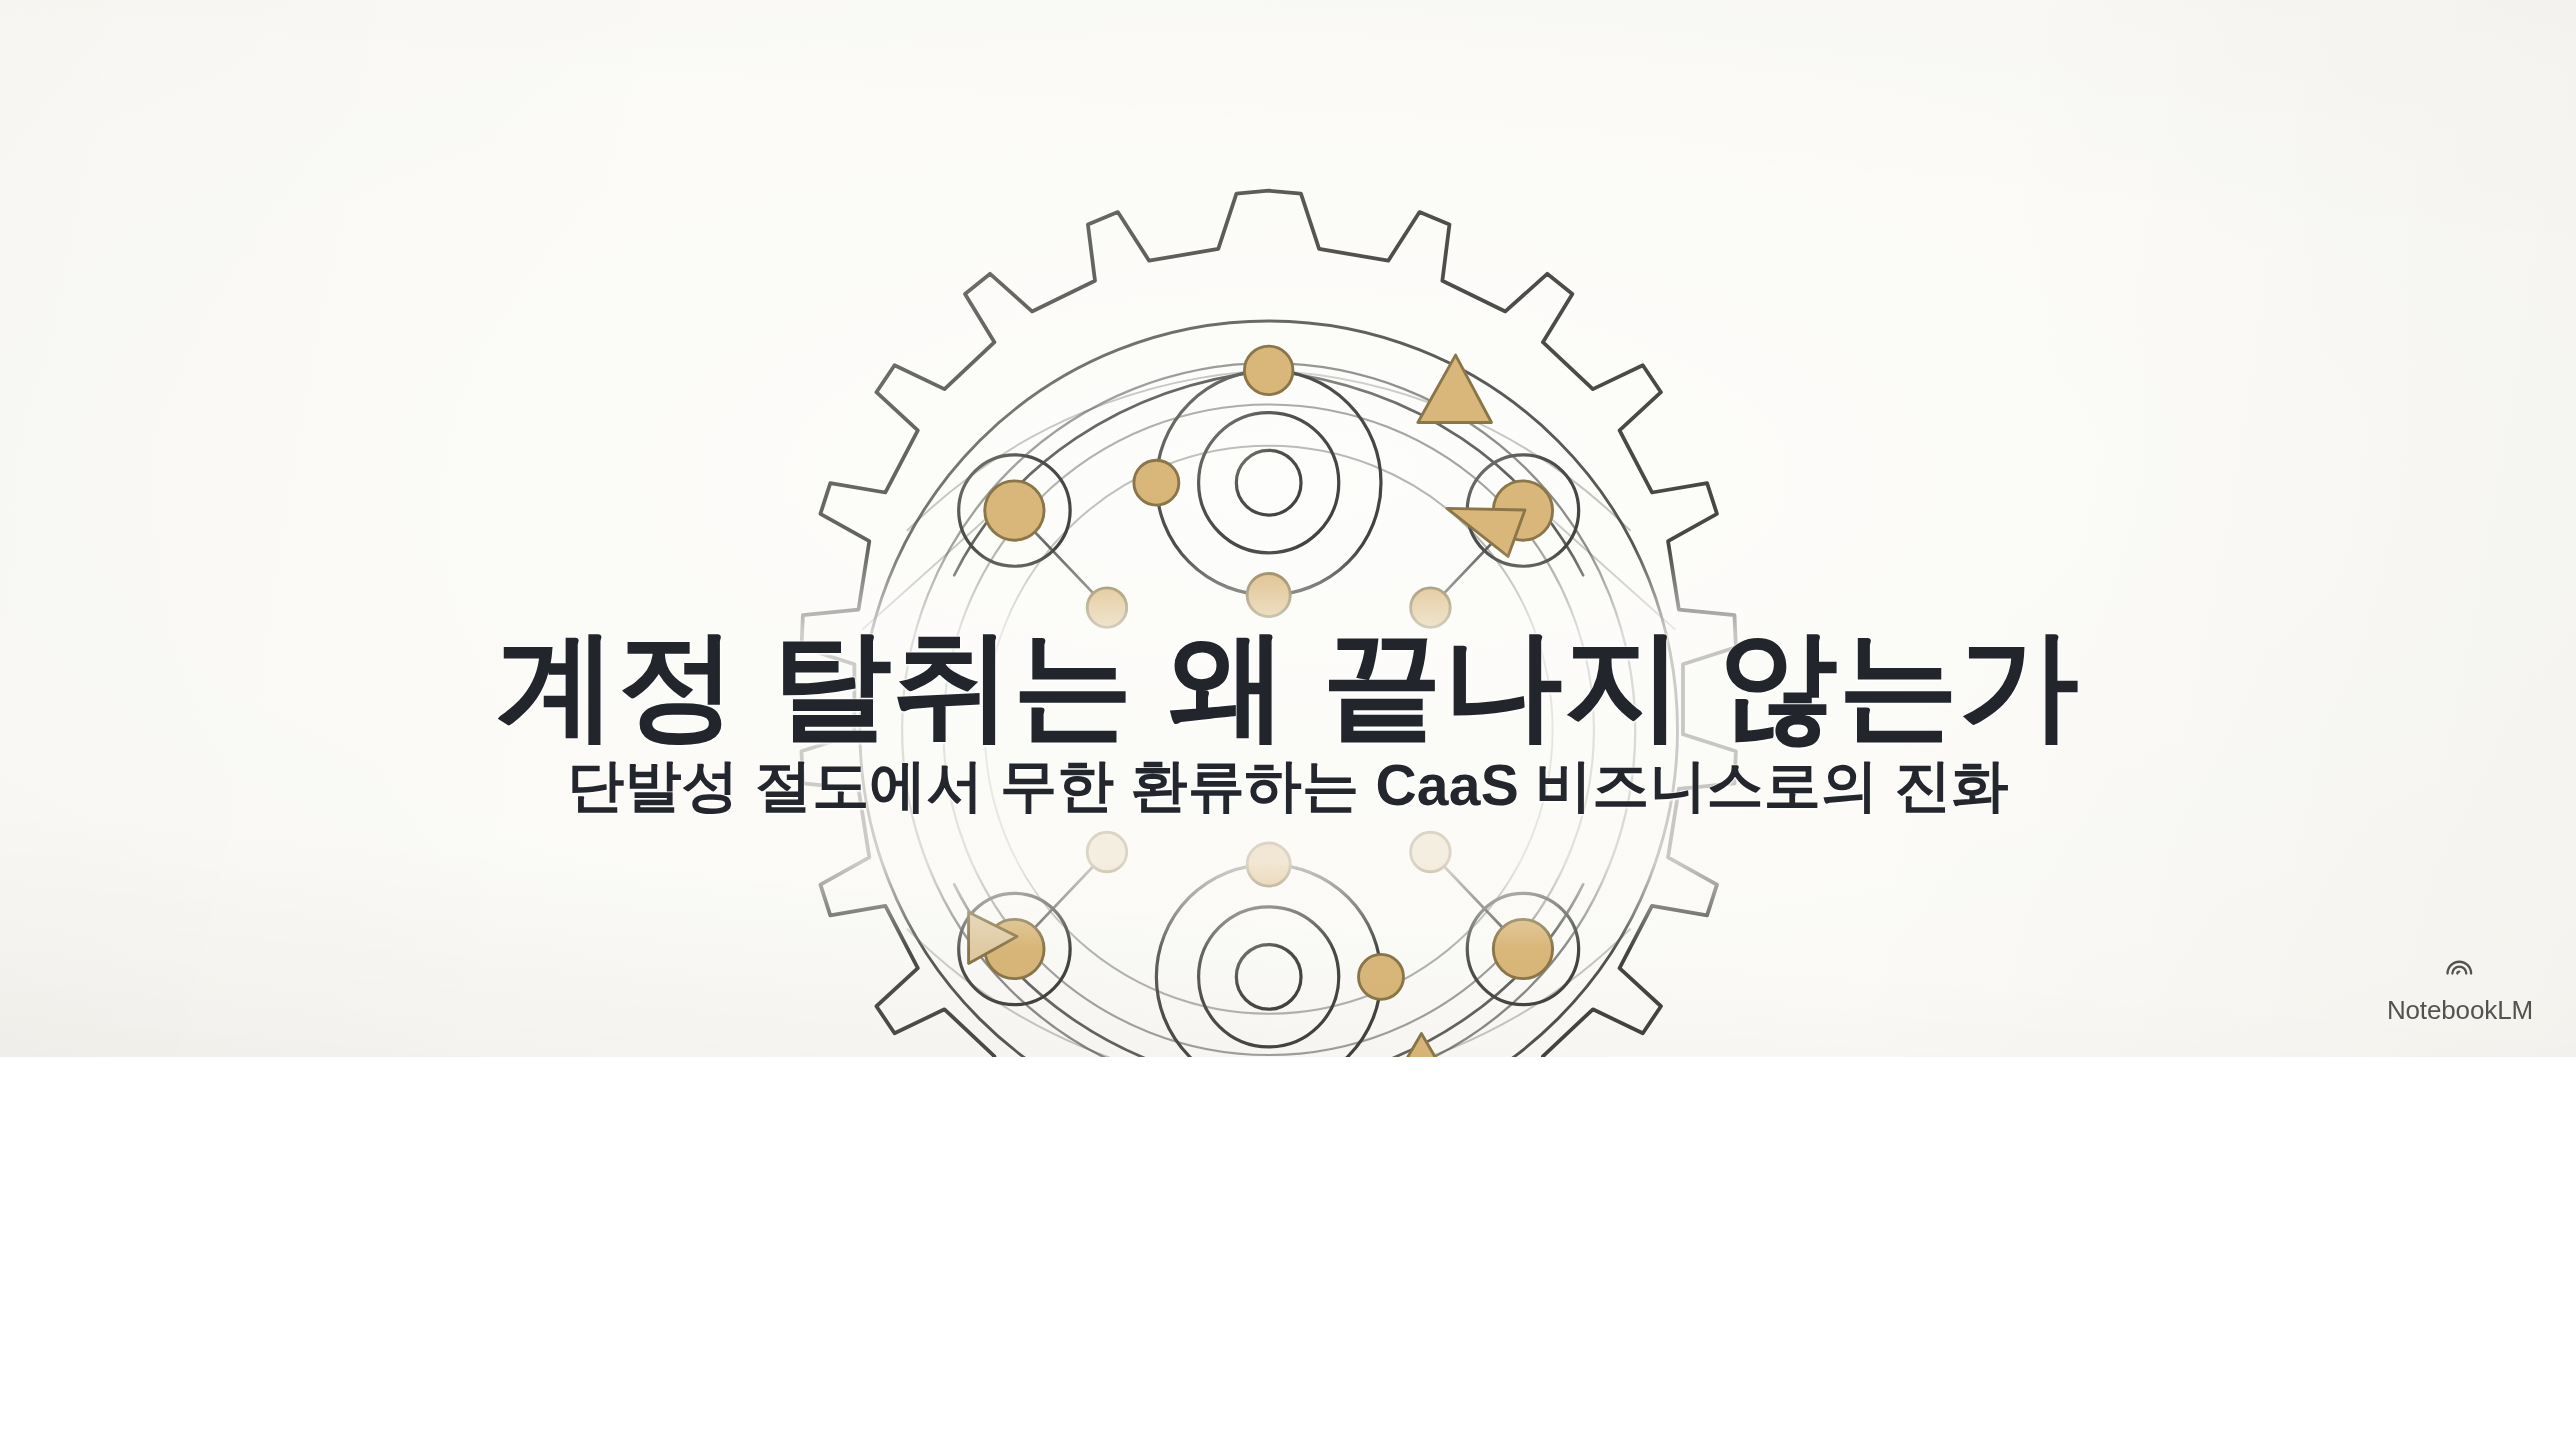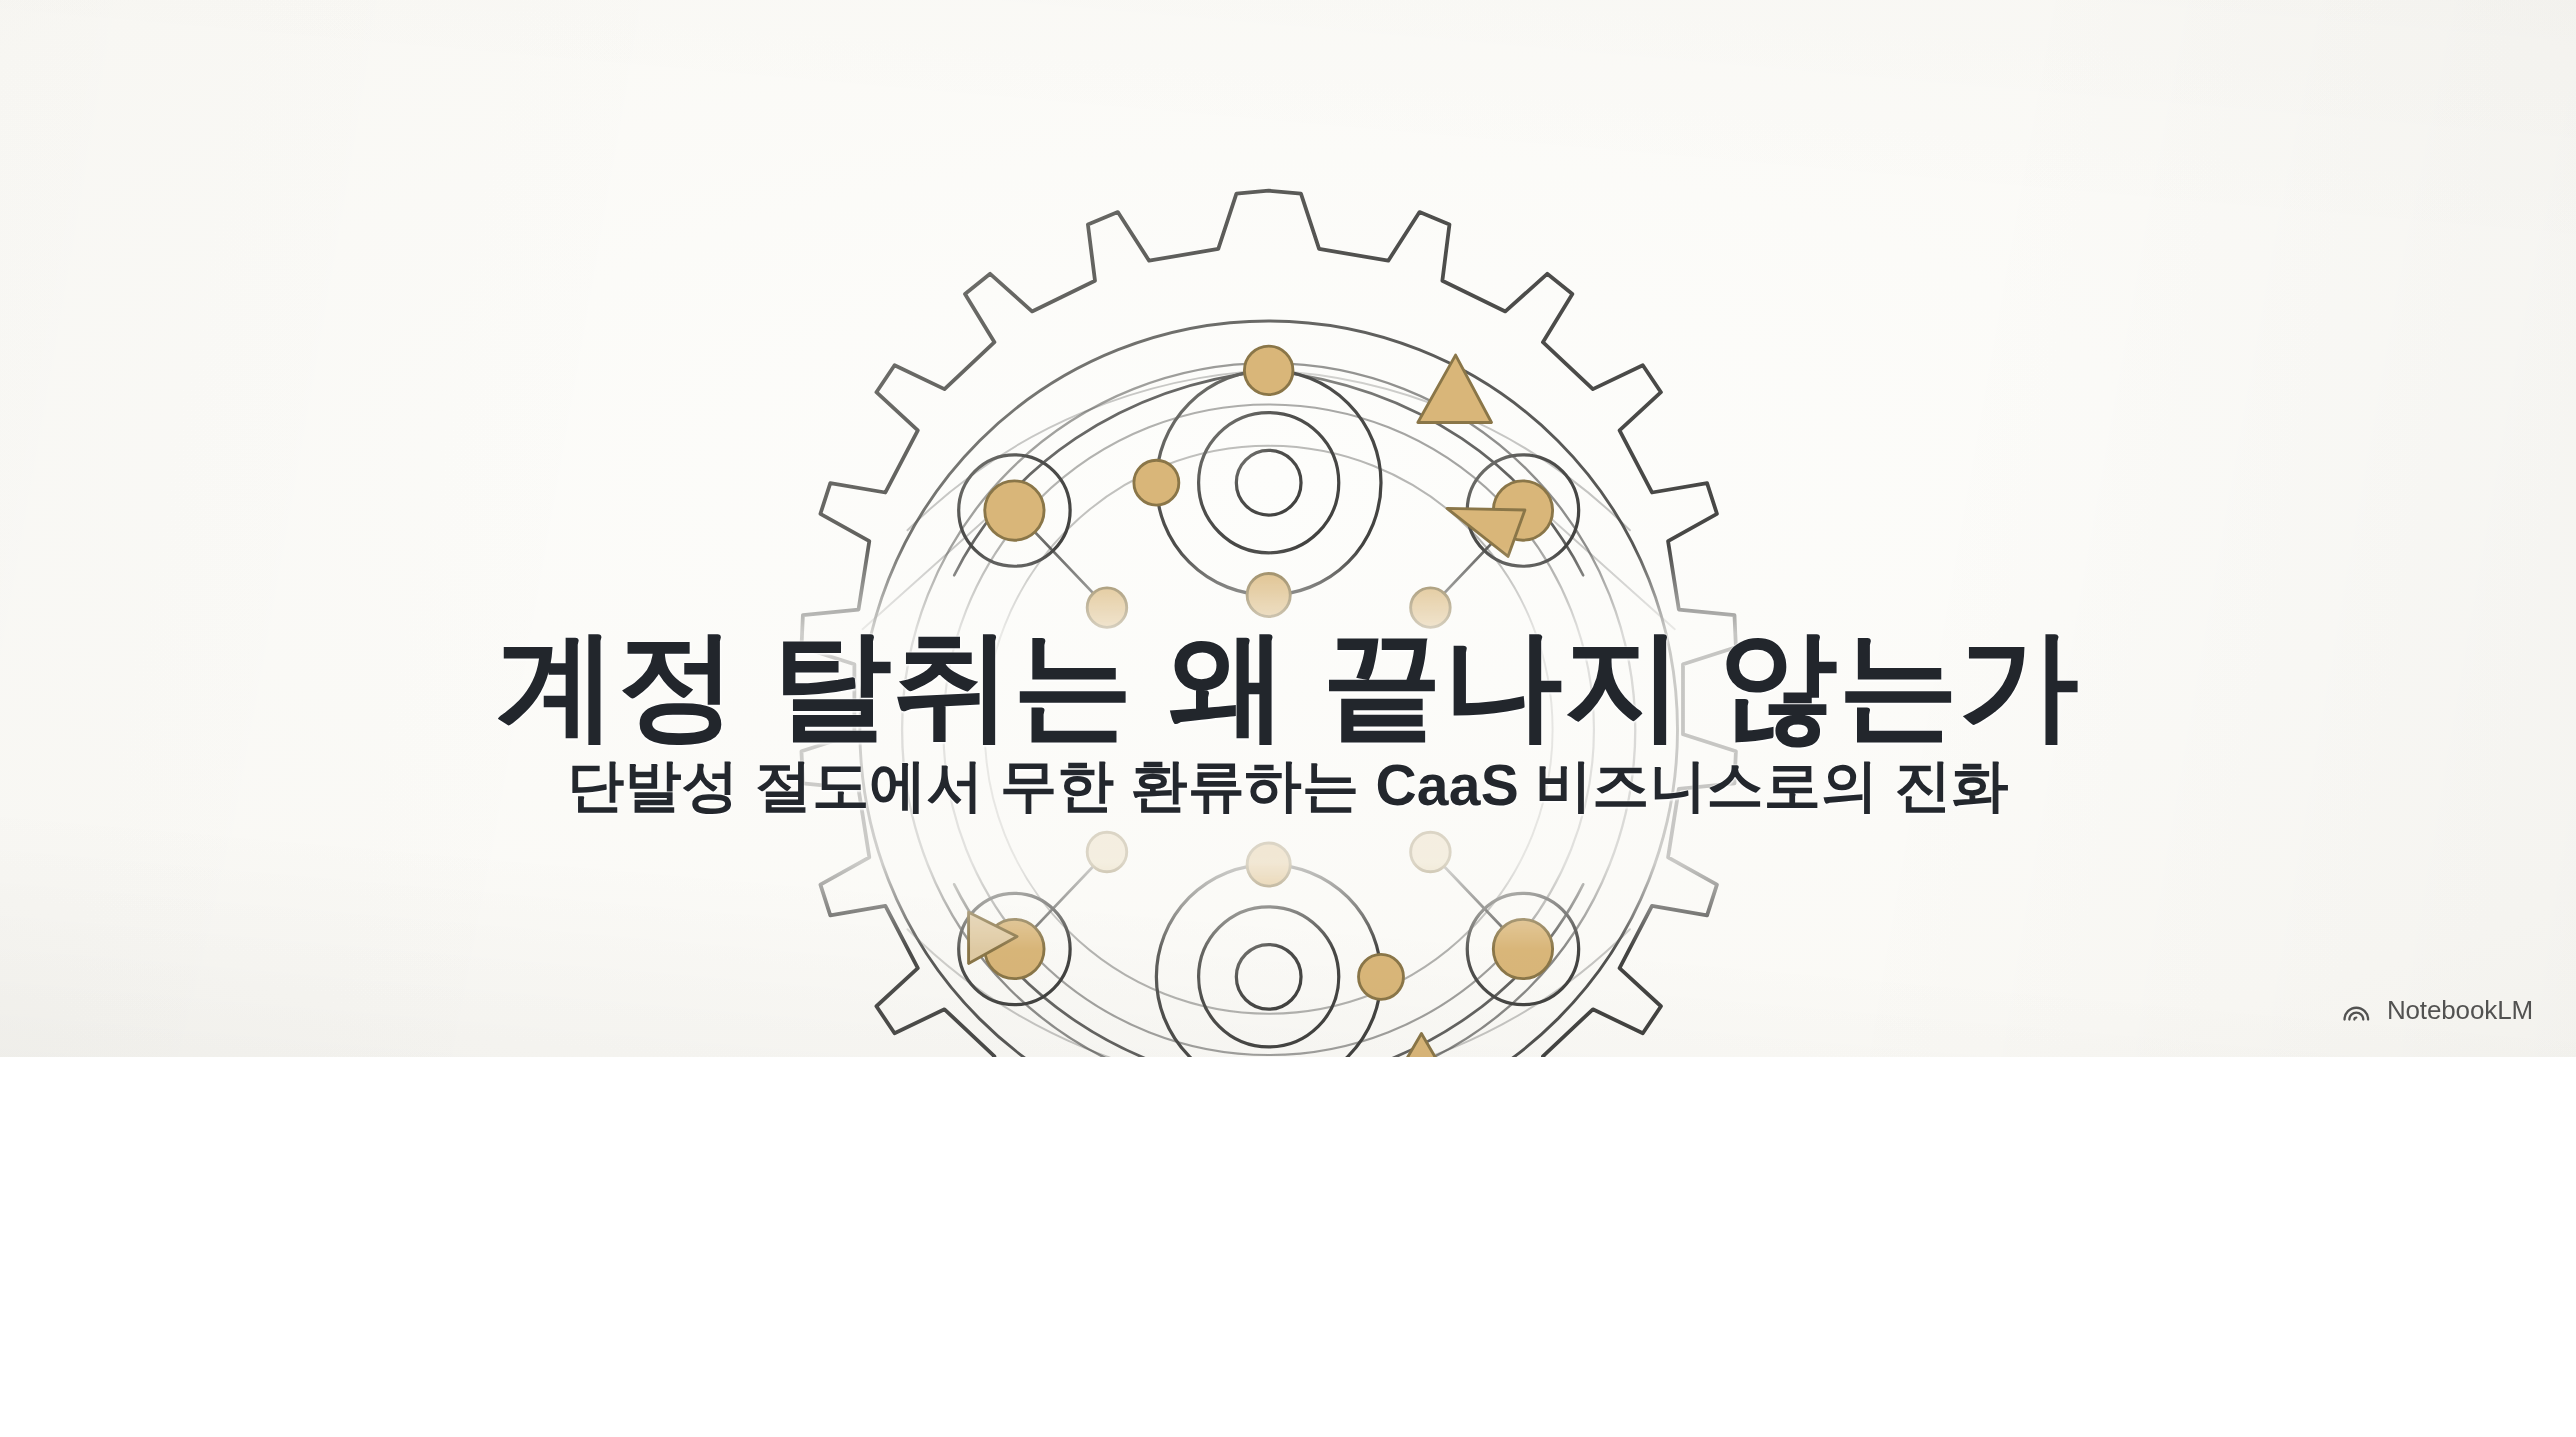--- a/index.html
+++ b/index.html
@@ -85,20 +85,21 @@
 
   
   #watermark {
     position: absolute;
     right: 43px;
     bottom: 31px;
     display: flex;
     align-items: center;
     gap: 16px;
     opacity: 0.80;
+    flex-direction: column;
   }
   #watermark-icon { display: block; }
   #watermark-label {
     font-family: "Liberation Sans", sans-serif;
     font-size: 26px;
     font-weight: 500;
     letter-spacing: -0.005em;
     color: #2a2a2a;
     white-space: nowrap;
   }

